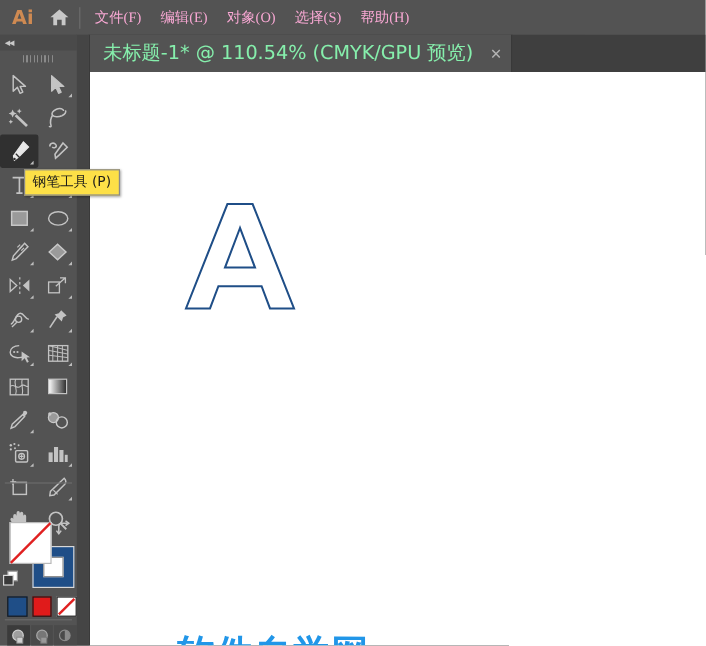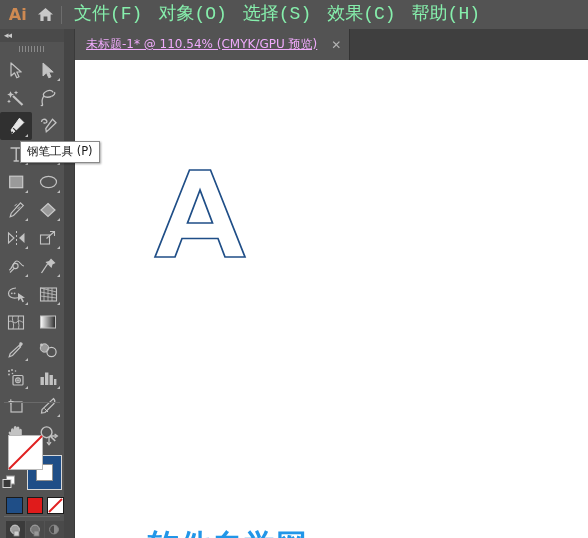--- a/index.html
+++ b/index.html
@@ -27,43 +27,42 @@
     padding-left:4px;box-sizing:border-box;
   }
   #home-btn{
     width:30px;height:29px;
     display:flex;align-items:center;justify-content:center;
   }
   #menu-sep{
     width:1px;height:18px;background:#6d6d6d;margin:0 4px 0 2px;
   }
   .menu-item{
-    color:#86efac;font-size:18px;
+    color:#f9a8d4;font-size:12px;
     padding:0 8px;height:29px;line-height:29px;
     white-space:nowrap;
-    font-family:Liberation Mono, monospace;
+    font-family:Liberation Serif, serif;
   }
 
   
   #tabbar{
     position:absolute;left:74px;top:29px;width:514px;height:31px;
     background:#3f3f3f;
   }
   #doc-tab{
     position:absolute;left:0;top:0;height:31px;
     background:#535353;
     display:flex;align-items:center;
     padding:0 8px 0 12px;
     box-sizing:border-box;
     border-right:1px solid #333;
   }
   #tab-title{
-    color:#f0abfc;font-size:12px;white-space:nowrap;
+    color:#86efac;font-size:16px;white-space:nowrap;
     font-family:"DejaVu Sans","Liberation Sans",sans-serif;
-    text-decoration:underline;
   }
   #tab-close{
     color:#b4b4b4;font-size:12px;margin-left:14px;
     line-height:1;cursor:pointer;
   }
 
   
   #canvas{
     position:absolute;left:74px;top:60px;
     width:514px;height:478px;
@@ -134,21 +133,21 @@
   .tool-cell .corner{
     position:absolute;right:4px;bottom:3px;
     width:0;height:0;
     border-left:3px solid transparent;
     border-bottom:3px solid #bdbdbd;
   }
 
   
   #tooltip{
     position:absolute;left:20px;top:141px;
-    background:#ffffff;
+    background:#fde047;
     border:1px solid #8a8a8a;
     color:#1a1a1a;
     font-size:11.5px;
     padding:2px 6px 3px 6px;
     white-space:nowrap;
     z-index:50;
     font-family:"DejaVu Sans","Liberation Sans",sans-serif;
     box-shadow:1px 1px 2px rgba(0,0,0,.35);
   }
 
@@ -211,23 +210,23 @@
 
 <div id="menubar">
   <div id="ai-logo">Ai</div>
   <div id="home-btn">
     <svg width="17" height="15" viewBox="0 0 17 15">
       <path d="M8.5 1 L16 7.4 L13.6 7.4 L13.6 14 L10.4 14 L10.4 9.4 L6.6 9.4 L6.6 14 L3.4 14 L3.4 7.4 L1 7.4 Z" fill="#c8c8c8"></path>
     </svg>
   </div>
   <div id="menu-sep"></div>
   <div class="menu-item">文件(F)</div>
+  <div class="menu-item">编辑(E)</div>
   <div class="menu-item">对象(O)</div>
   <div class="menu-item">选择(S)</div>
-  <div class="menu-item">效果(C)</div>
   <div class="menu-item">帮助(H)</div>
 </div>
 
 <div id="tabbar">
   <div id="doc-tab">
     <span id="tab-title">未标题-1* @ 110.54% (CMYK/GPU 预览)</span>
     <span id="tab-close">✕</span>
   </div>
 </div>
 

